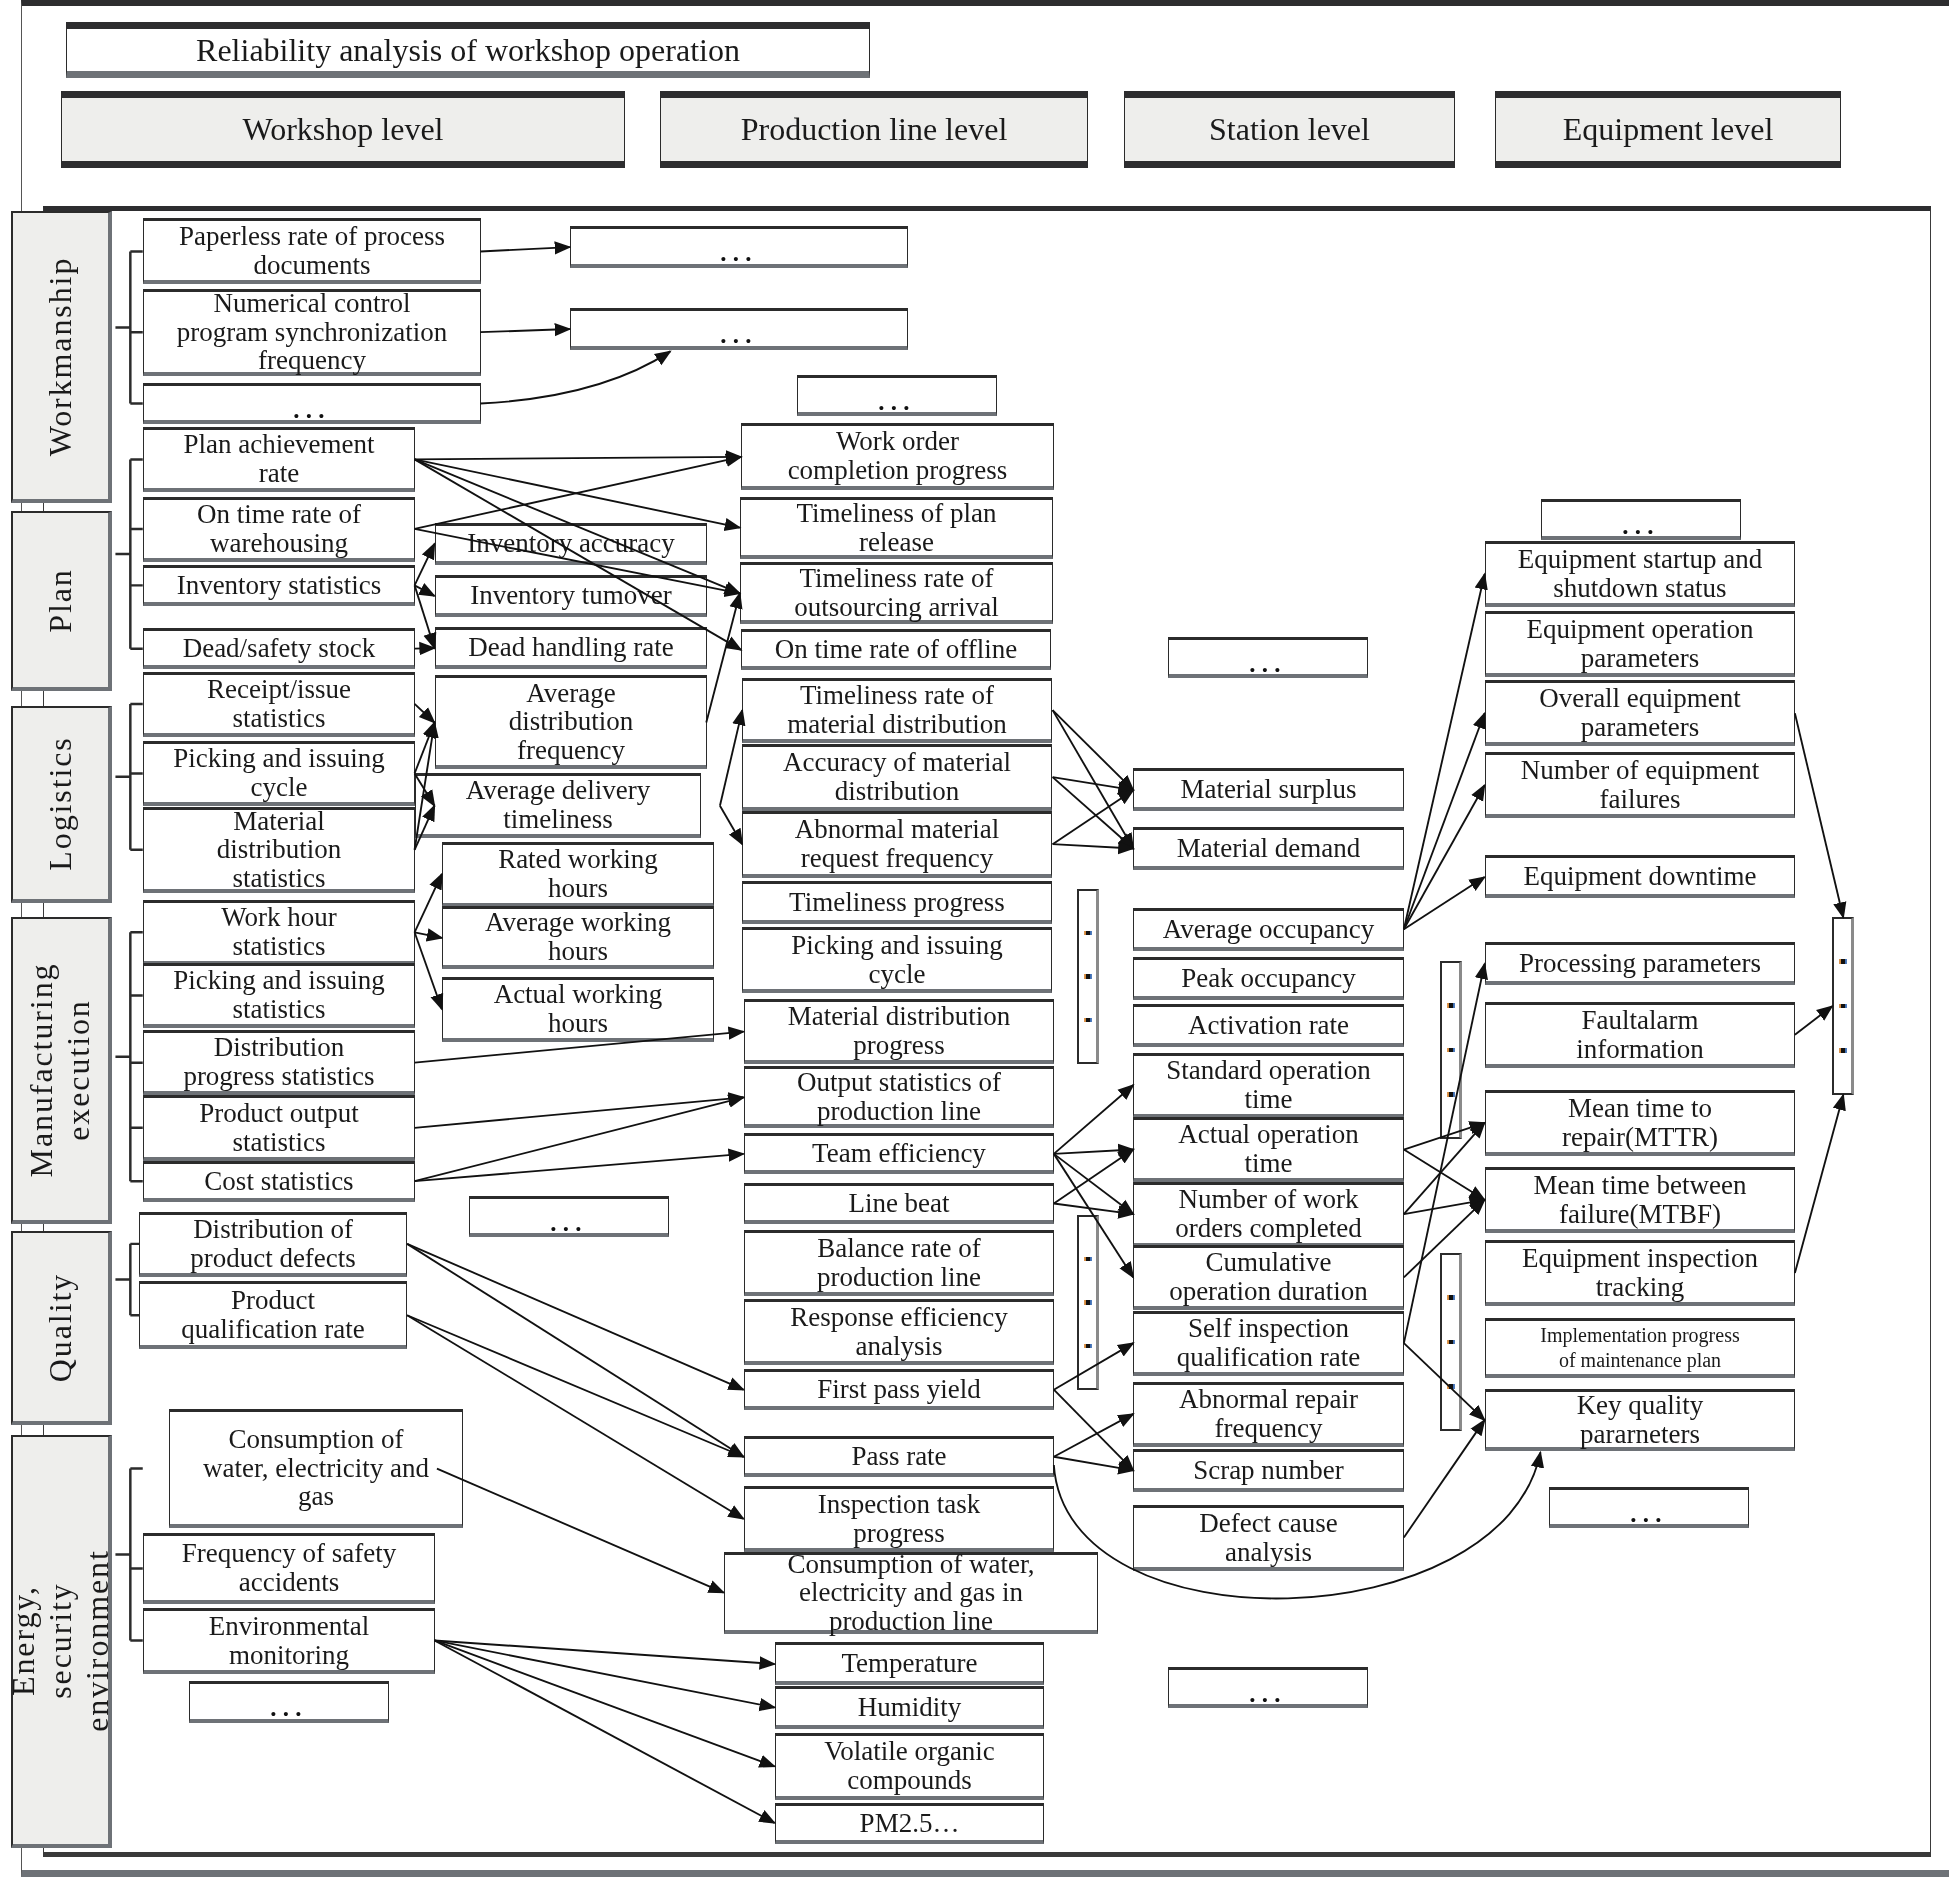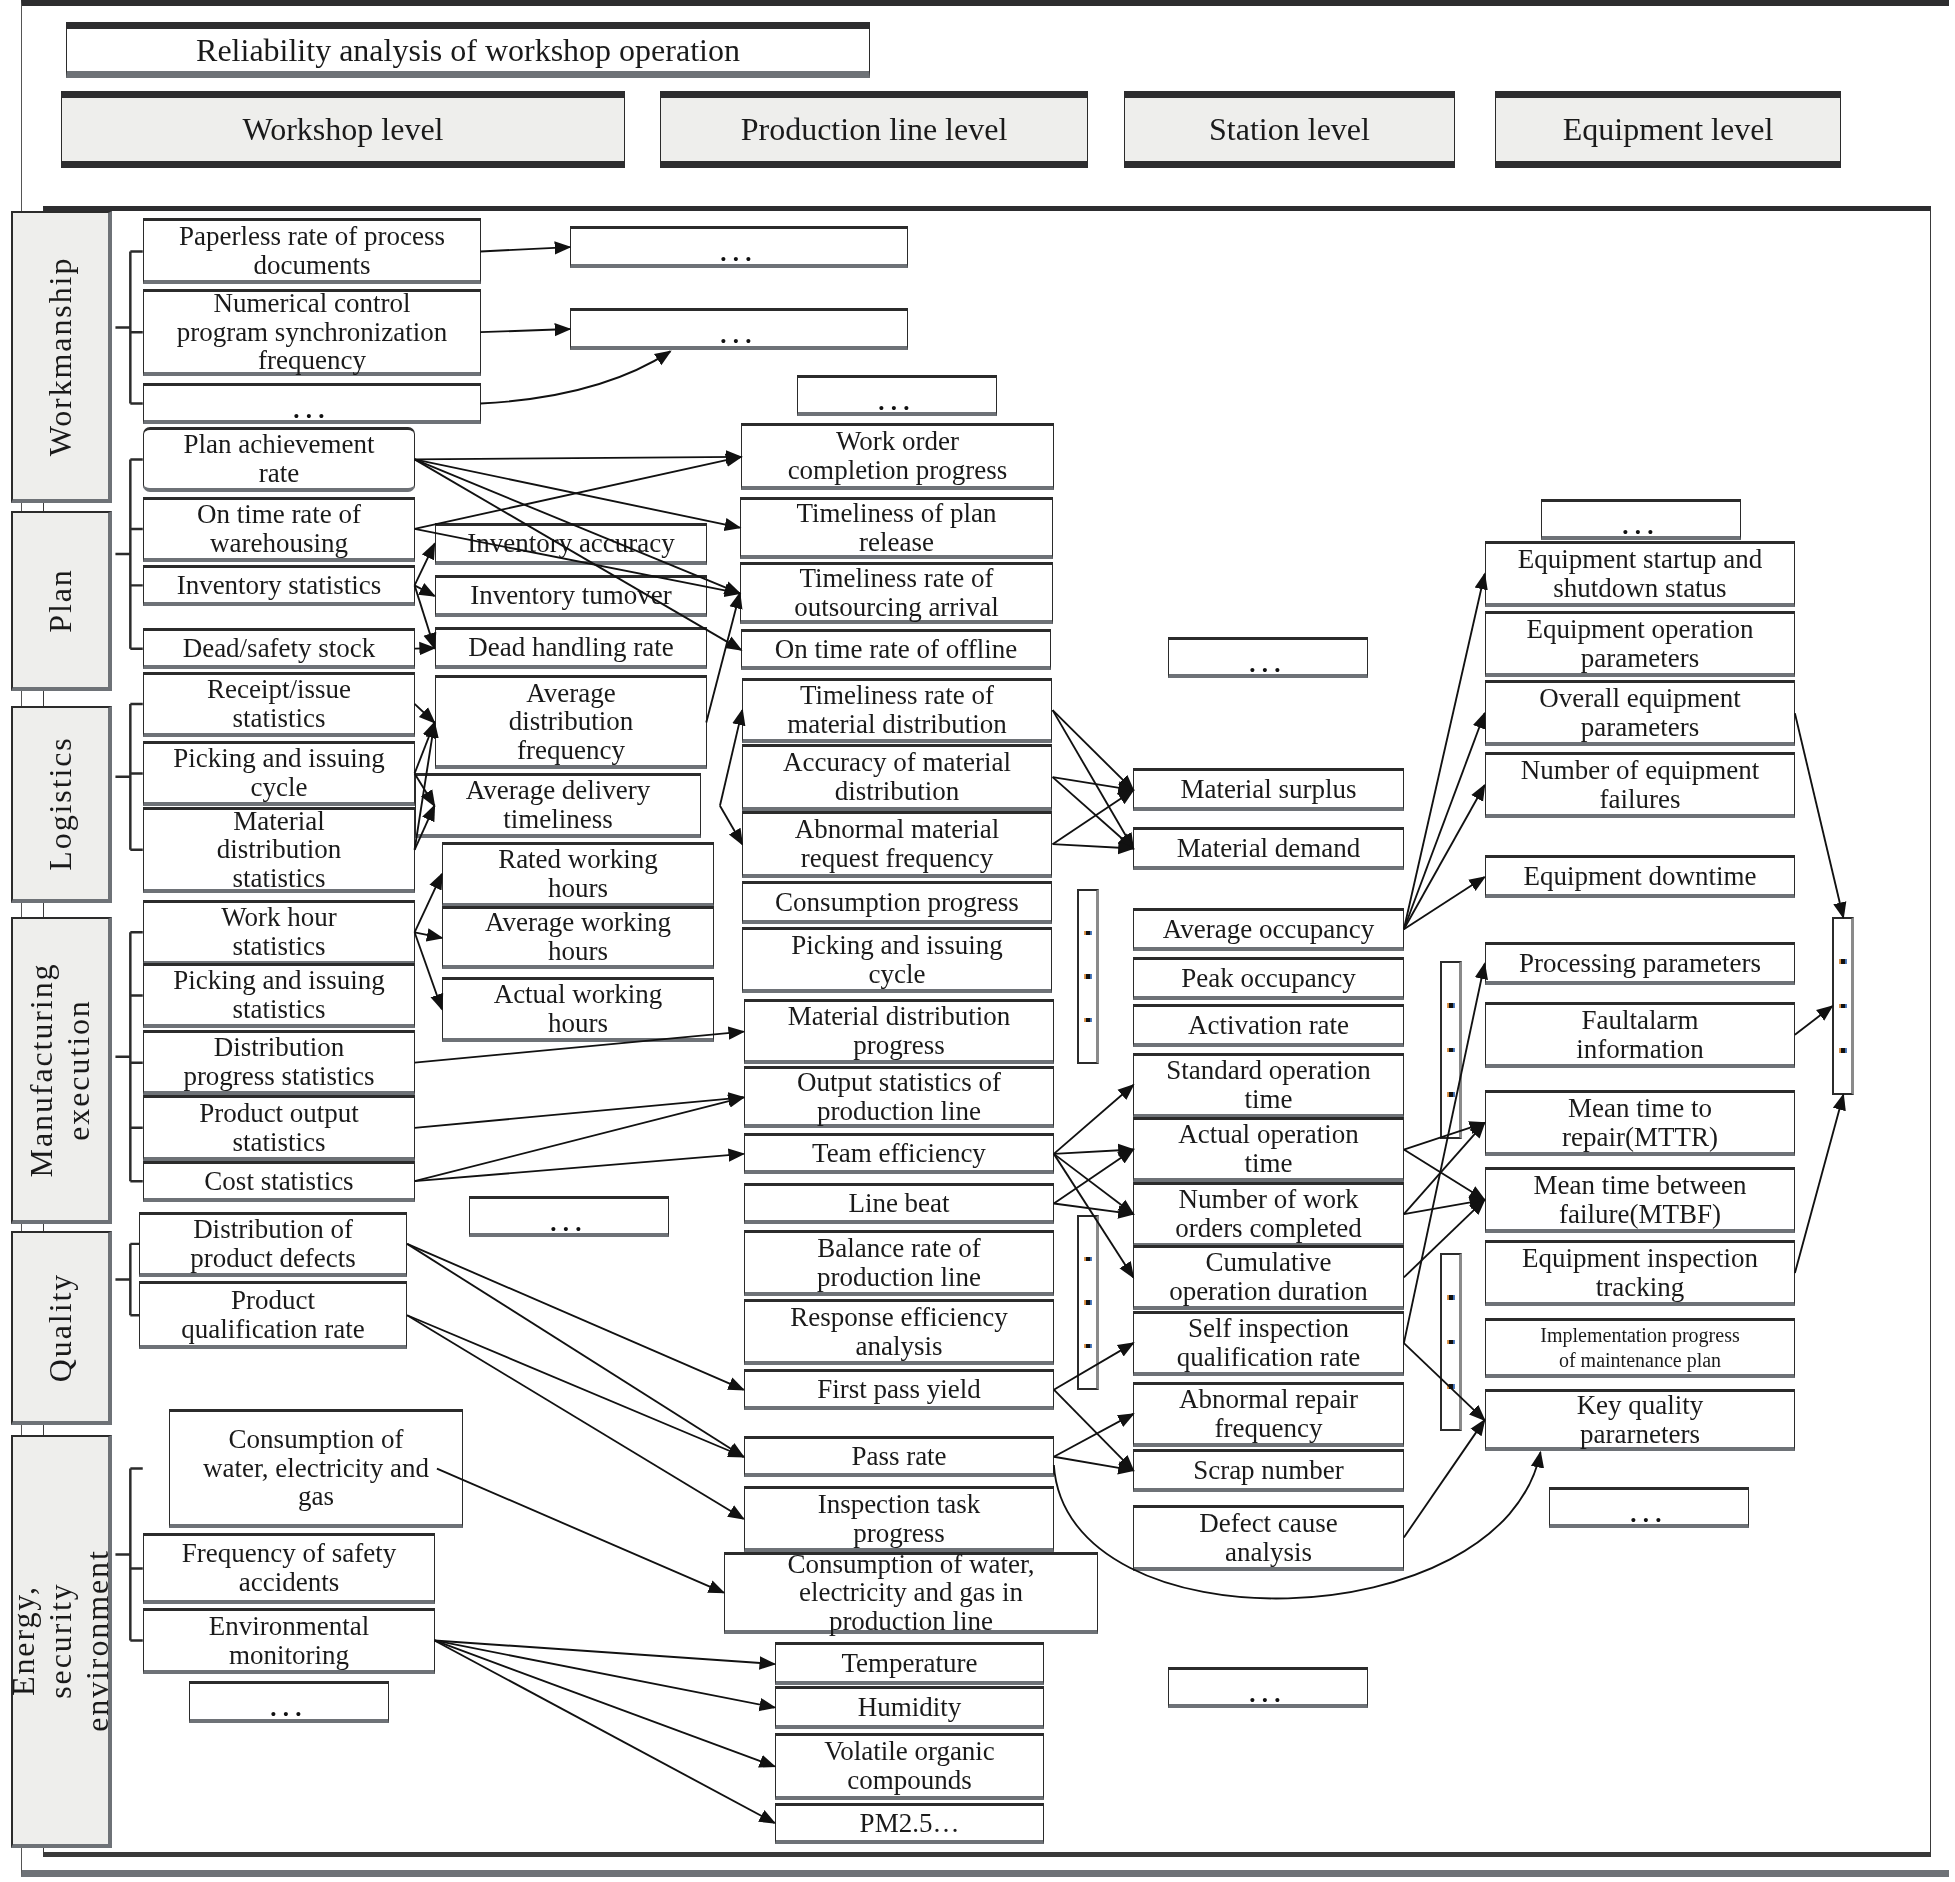--- a/index.html
+++ b/index.html
@@ -102,21 +102,21 @@
 
   <div id="boxes">
       <div class="box" style="left: 143px; top: 218px; width: 338px; height: 66px;">Paperless rate of process
 documents</div>
       <div class="box" style="left: 143px; top: 289px; width: 338px; height: 87px;">Numerical control
 program synchronization
 frequency</div>
       <div class="box dots" style="left: 143px; top: 383px; width: 338px; height: 41px;">...</div>
       <div class="box dots" style="left: 570px; top: 226px; width: 338px; height: 42px;">...</div>
       <div class="box dots" style="left: 570px; top: 308px; width: 338px; height: 42px;">...</div>
-      <div class="box" style="left: 143px; top: 427px; width: 272px; height: 65px; border-radius: 7px;">Plan achievement
+      <div class="box" style="left: 143px; top: 427px; width: 272px; height: 65px;">Plan achievement
 rate</div>
       <div class="box" style="left: 143px; top: 497px; width: 272px; height: 65px;">On time rate of
 warehousing</div>
       <div class="box" style="left: 143px; top: 565px; width: 272px; height: 41px;">Inventory statistics</div>
       <div class="box" style="left: 143px; top: 628px; width: 272px; height: 41px;">Dead/safety stock</div>
       <div class="box" style="left: 435px; top: 523px; width: 272px; height: 42px;">Inventory accuracy</div>
       <div class="box" style="left: 435px; top: 575px; width: 272px; height: 42px;">Inventory tumover</div>
       <div class="box" style="left: 435px; top: 627px; width: 272px; height: 42px;">Dead handling rate</div>
       <div class="box" style="left: 143px; top: 672px; width: 272px; height: 65px;">Receipt/issue
 statistics</div>
@@ -165,21 +165,21 @@
 release</div>
       <div class="box" style="left: 740px; top: 562px; width: 313px; height: 62px;">Timeliness rate of
 outsourcing arrival</div>
       <div class="box" style="left: 741px; top: 629px; width: 310px; height: 41px;">On time rate of offline</div>
       <div class="box" style="left: 742px; top: 678px; width: 310px; height: 65px;">Timeliness rate of
 material distribution</div>
       <div class="box" style="left: 742px; top: 744px; width: 310px; height: 67px;">Accuracy of material
 distribution</div>
       <div class="box" style="left: 742px; top: 811px; width: 310px; height: 67px;">Abnormal material
 request frequency</div>
-      <div class="box" style="left: 742px; top: 881px; width: 310px; height: 43px;">Consumption progress</div>
+      <div class="box" style="left: 742px; top: 881px; width: 310px; height: 43px;">Timeliness progress</div>
       <div class="box" style="left: 742px; top: 927px; width: 310px; height: 66px;">Picking and issuing
 cycle</div>
       <div class="box" style="left: 744px; top: 999px; width: 310px; height: 65px;">Material distribution
 progress</div>
       <div class="box" style="left: 744px; top: 1066px; width: 310px; height: 62px;">Output statistics of
 production line</div>
       <div class="box" style="left: 744px; top: 1133px; width: 310px; height: 41px;">Team efficiency</div>
       <div class="box" style="left: 744px; top: 1183px; width: 310px; height: 41px;">Line beat</div>
       <div class="box" style="left: 744px; top: 1230px; width: 310px; height: 66px;">Balance rate of
 production line</div>

